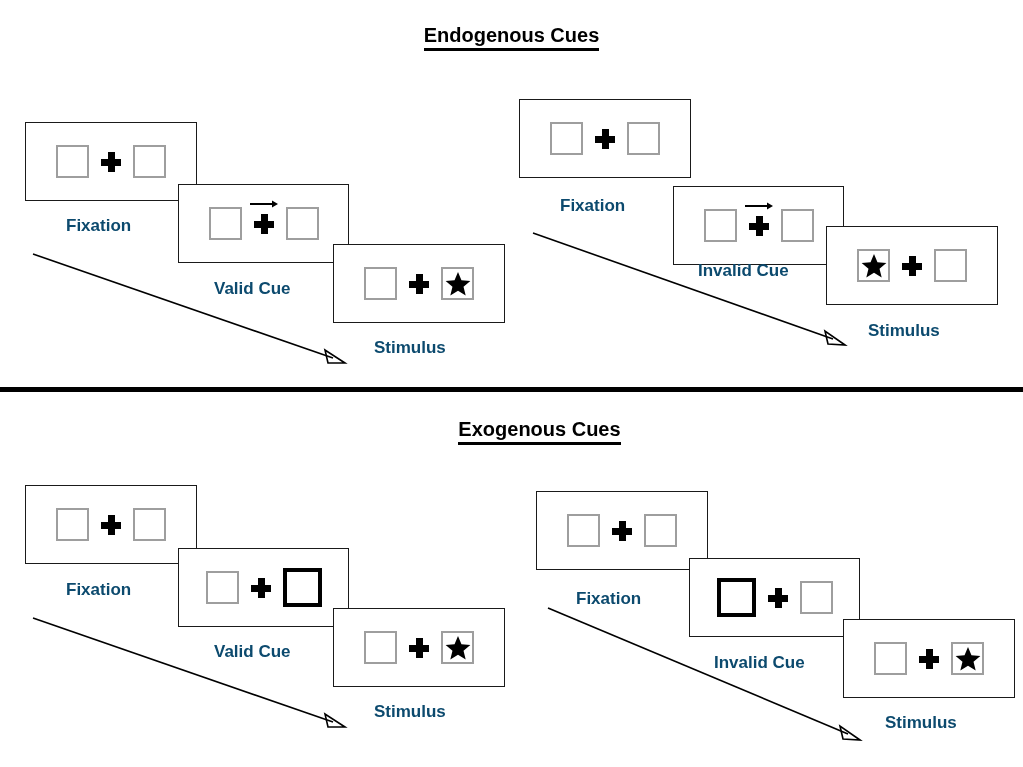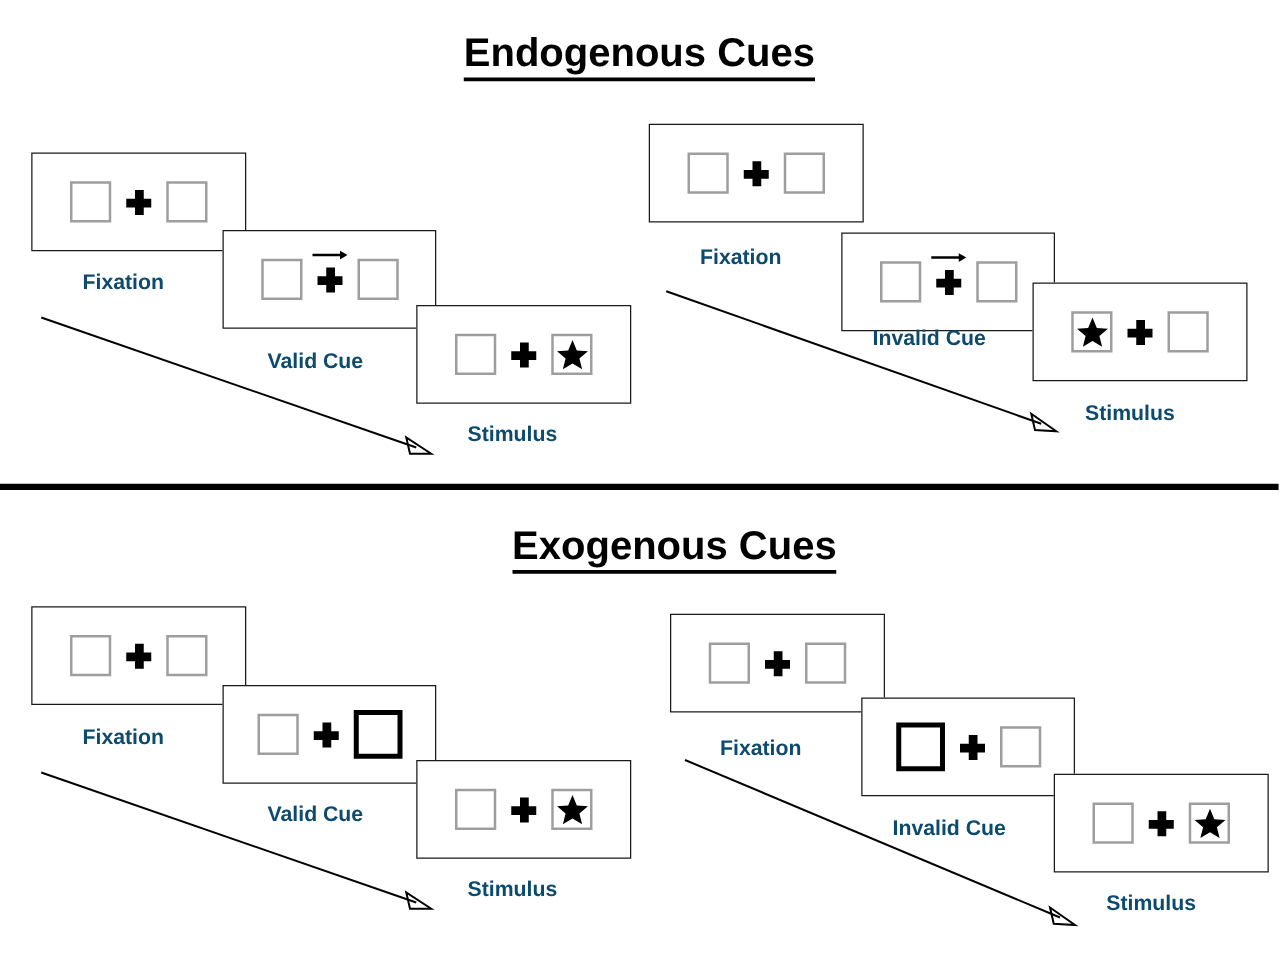--- a/index.html
+++ b/index.html
@@ -15,21 +15,21 @@
     font-family: "Liberation Sans", sans-serif;
     color: #000000;
   }
 
   
   .section-title {
     position: absolute;
     width: 100%;
     left: 0;
     text-align: center;
-    font-size: 32px;
+    font-size: 20px;
     font-weight: bold;
     letter-spacing: 0px;
     color: #000000;
   }
   .section-title .ttext {
     display: inline-block;
     border-bottom: 3px solid #000000;
     padding-bottom: 1px;
   }
 

